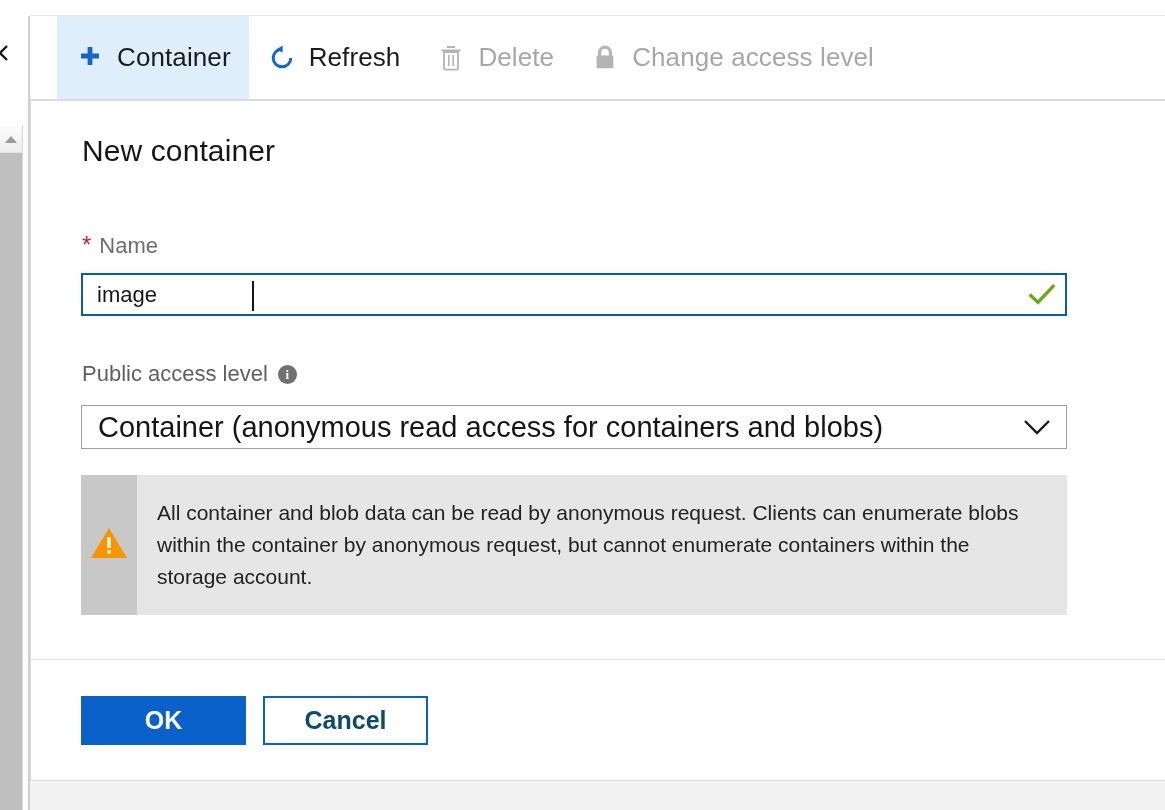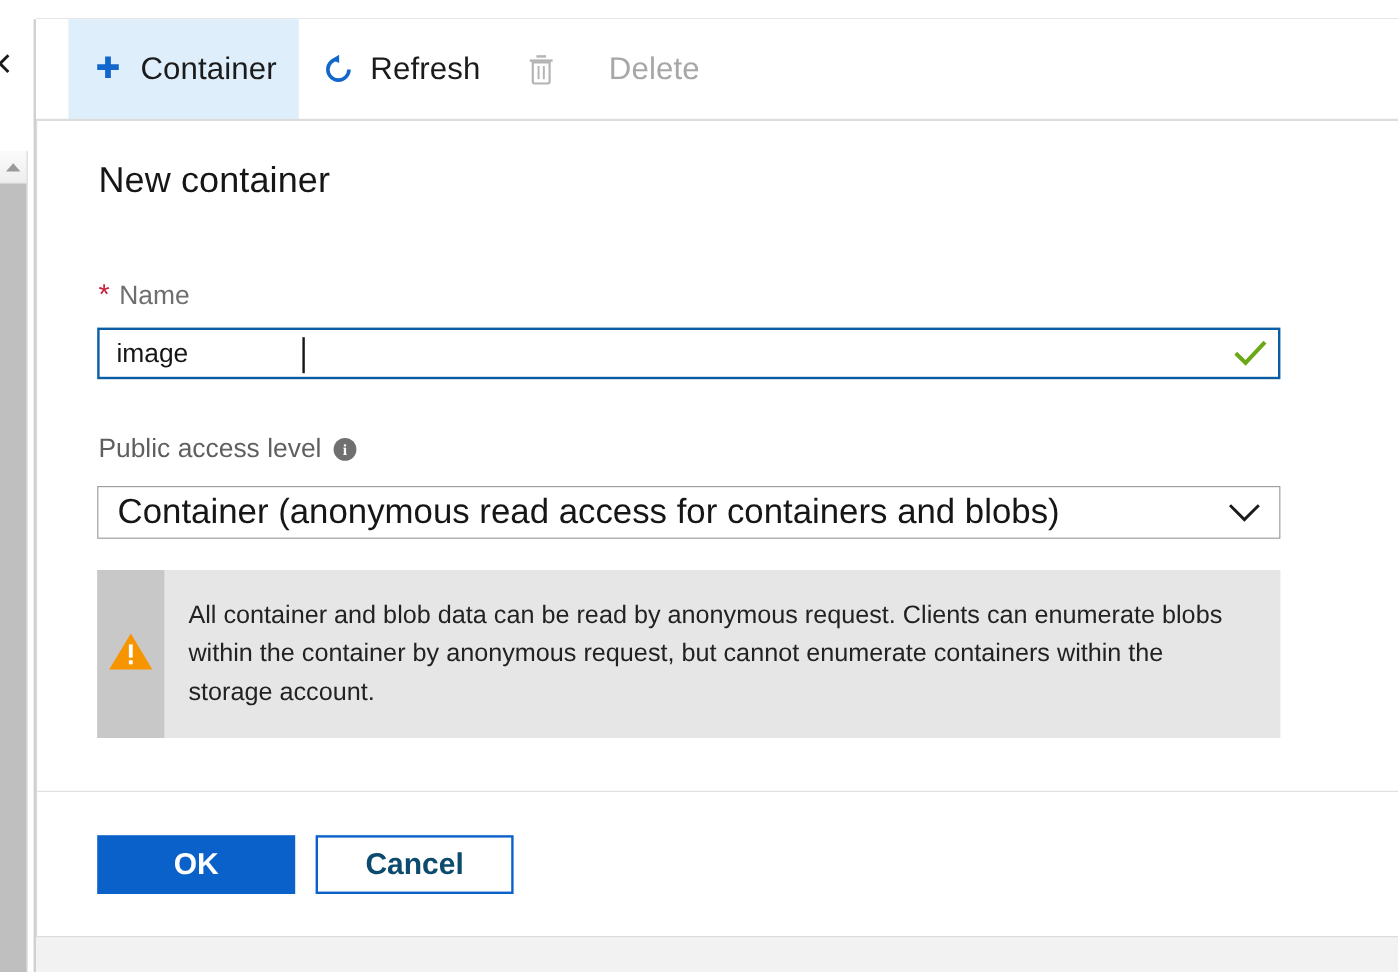--- a/index.html
+++ b/index.html
@@ -116,21 +116,21 @@
     cursor: pointer;
     user-select: none;
     white-space: nowrap;
   }
   .toolbar-btn.active { background: #deeefb; }
   .toolbar-btn .tb-label {
     font-size: 26px;
     color: #1b1b1b;
     letter-spacing: 0.1px;
   }
-  .toolbar-btn.disabled .tb-label { color: #a7a7a7; margin-left: 29px; }
+  .toolbar-btn.disabled .tb-label { color: #a7a7a7; }
   .tb-icon { display: flex; align-items: center; justify-content: center; width: 30px; height: 30px; }
 
   #toolbar-bottom-border {
     position: absolute;
     left: 0;
     top: 99px;
     width: 1135px;
     height: 2px;
     background: #dcdcdc;
   }
@@ -399,20 +399,29 @@
           <rect x="9" y="2" width="8" height="2" fill="#b4b4b4"></rect>
           <rect x="3.5" y="5.5" width="19" height="2" fill="#b4b4b4"></rect>
           <path d="M6 8 h14 v16 a1.6 1.6 0 0 1 -1.6 1.6 h-10.8 A1.6 1.6 0 0 1 6 24 z" fill="none" stroke="#b4b4b4" stroke-width="1.8"></path>
           <rect x="10" y="11" width="1.6" height="11" fill="#b4b4b4"></rect>
           <rect x="14.4" y="11" width="1.6" height="11" fill="#b4b4b4"></rect>
         </svg>
       </span>
       <span class="tb-label">Delete</span>
     </div>
 
+    <div class="toolbar-btn disabled">
+      <span class="tb-icon">
+        <svg width="26" height="28" viewBox="0 0 26 28" aria-hidden="true">
+          <path d="M7.6 12 v-3.4 a5.4 5.4 0 0 1 10.8 0 V12" fill="none" stroke="#b4b4b4" stroke-width="3.2"></path>
+          <rect x="4.6" y="11.6" width="16.8" height="12.6" rx="1.2" fill="#b4b4b4"></rect>
+        </svg>
+      </span>
+      <span class="tb-label">Change access level</span>
+    </div>
   </div>
   <div id="toolbar-bottom-border"></div>
 
   <div id="form-panel">
 
     <div id="page-title">New container</div>
 
     <div id="name-label-row">
       <span id="required-asterisk">*</span>
       <span id="name-label">Name</span>

